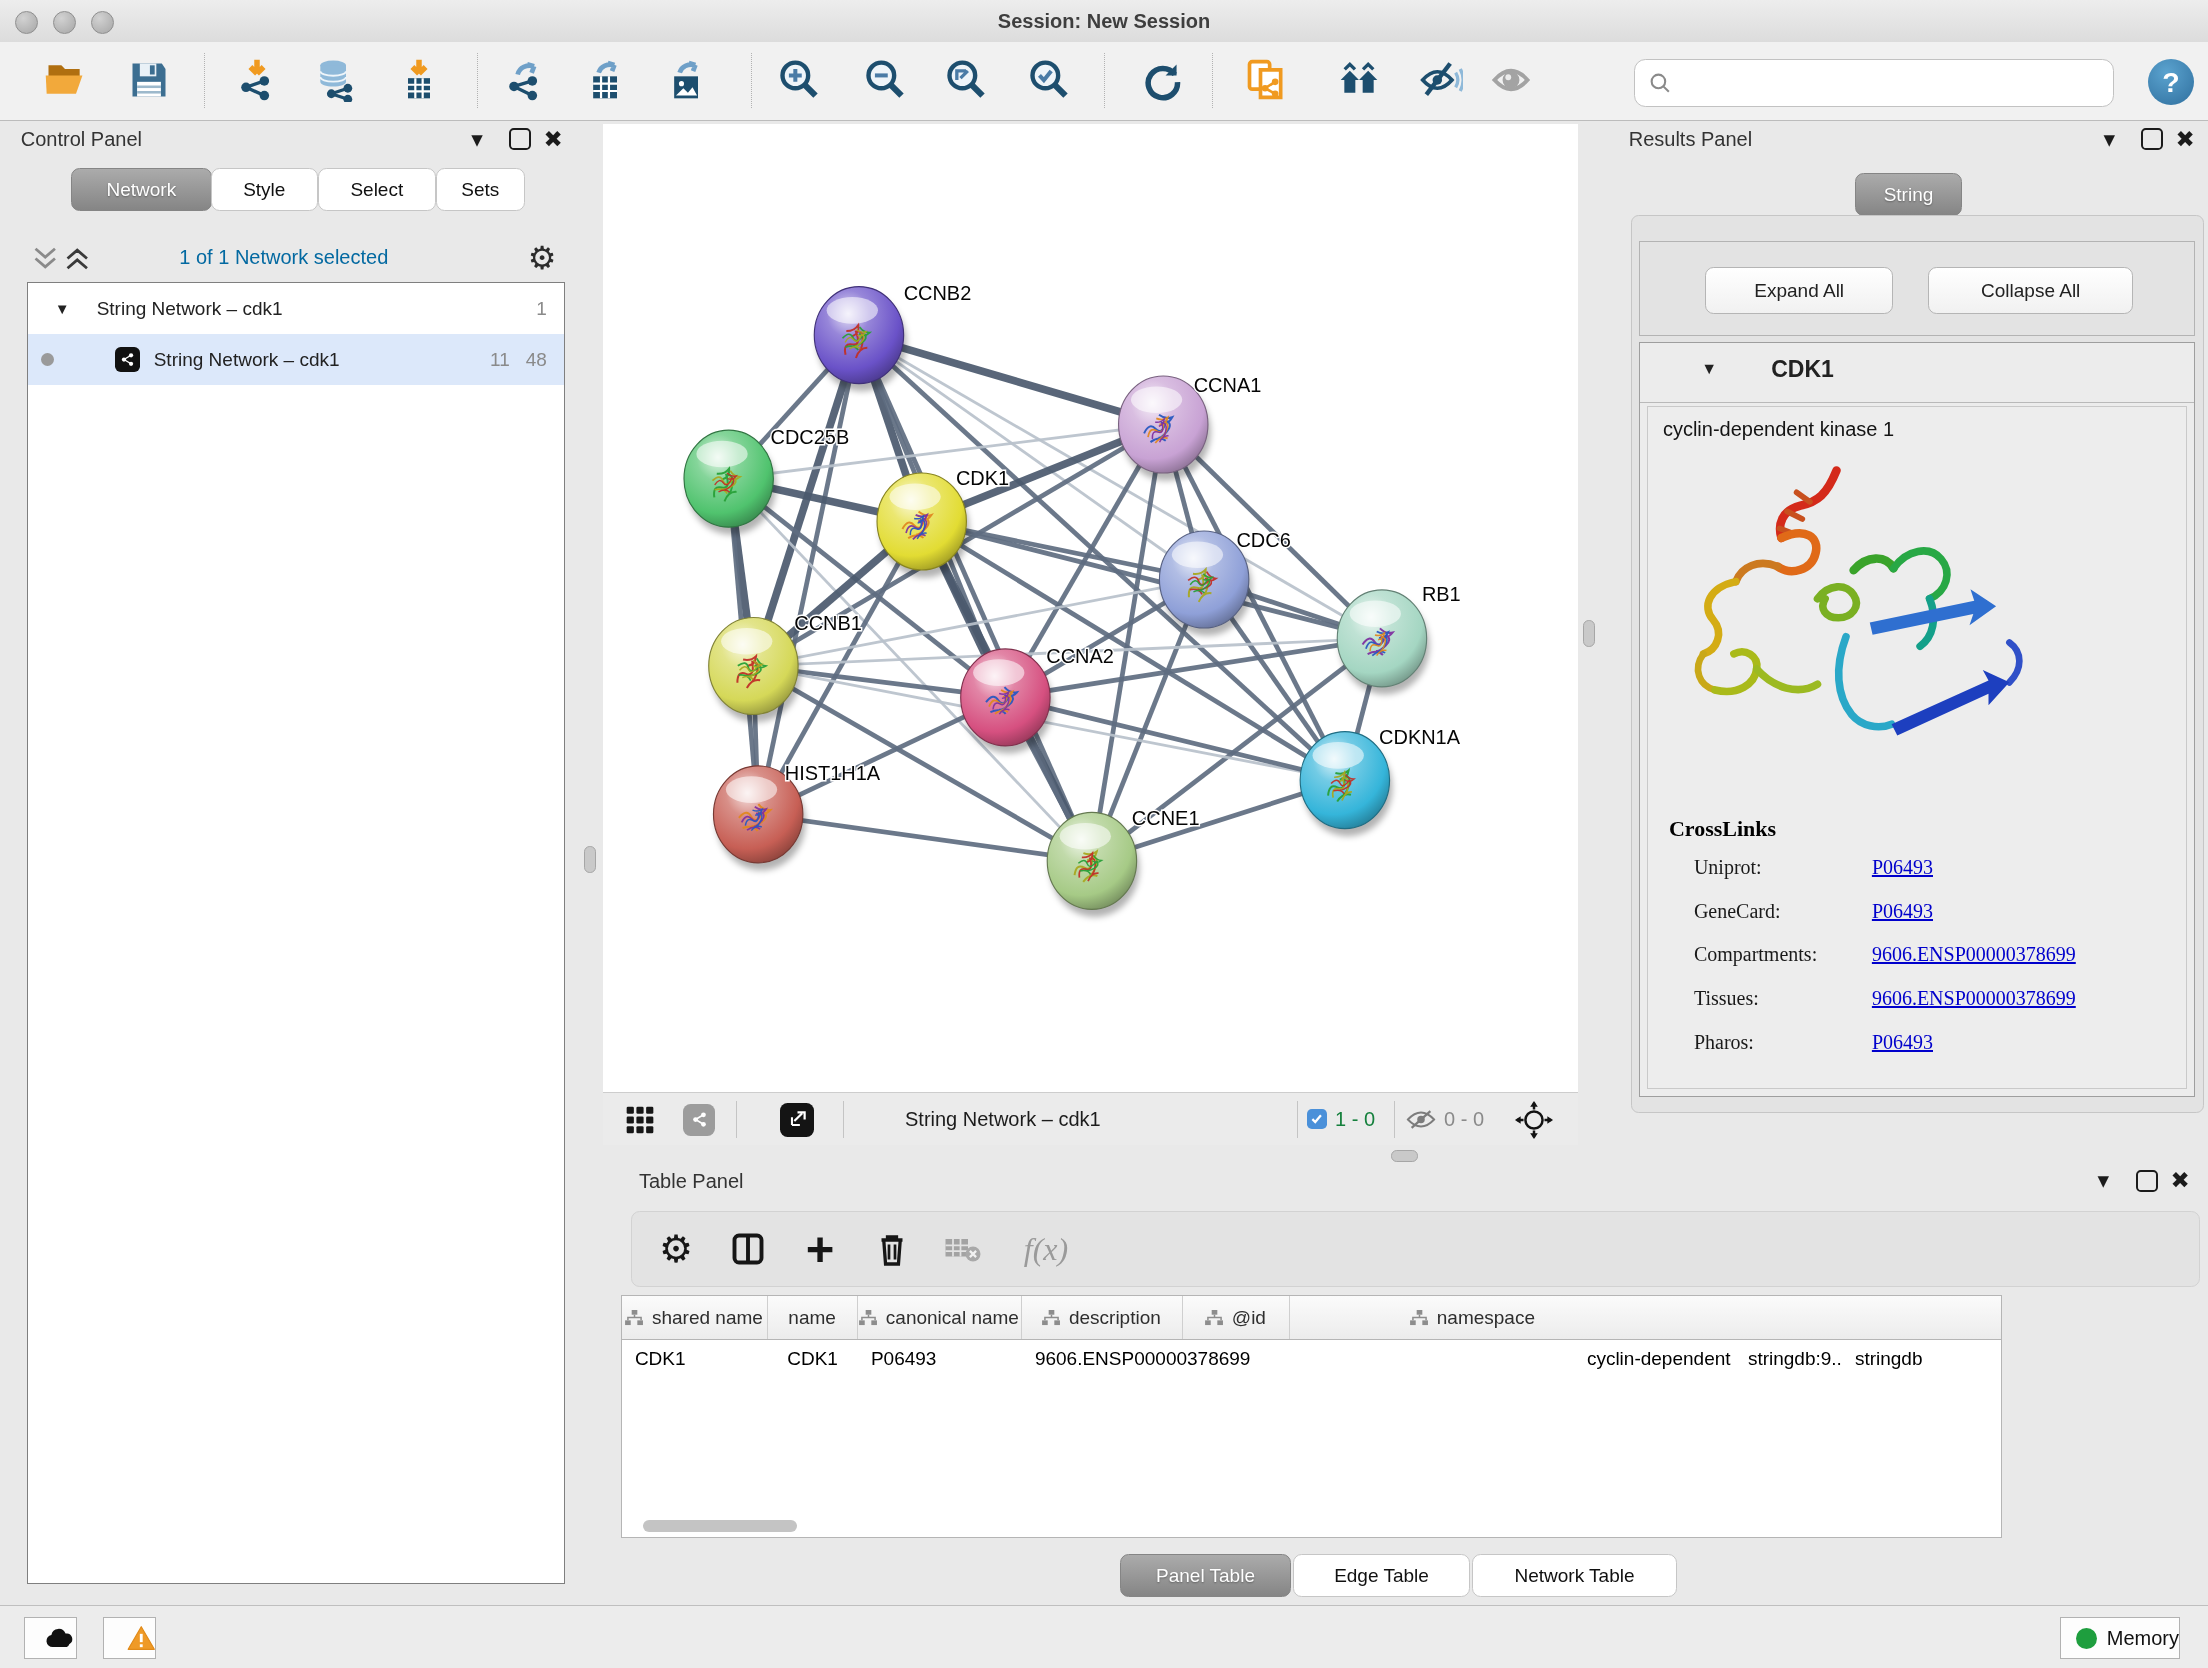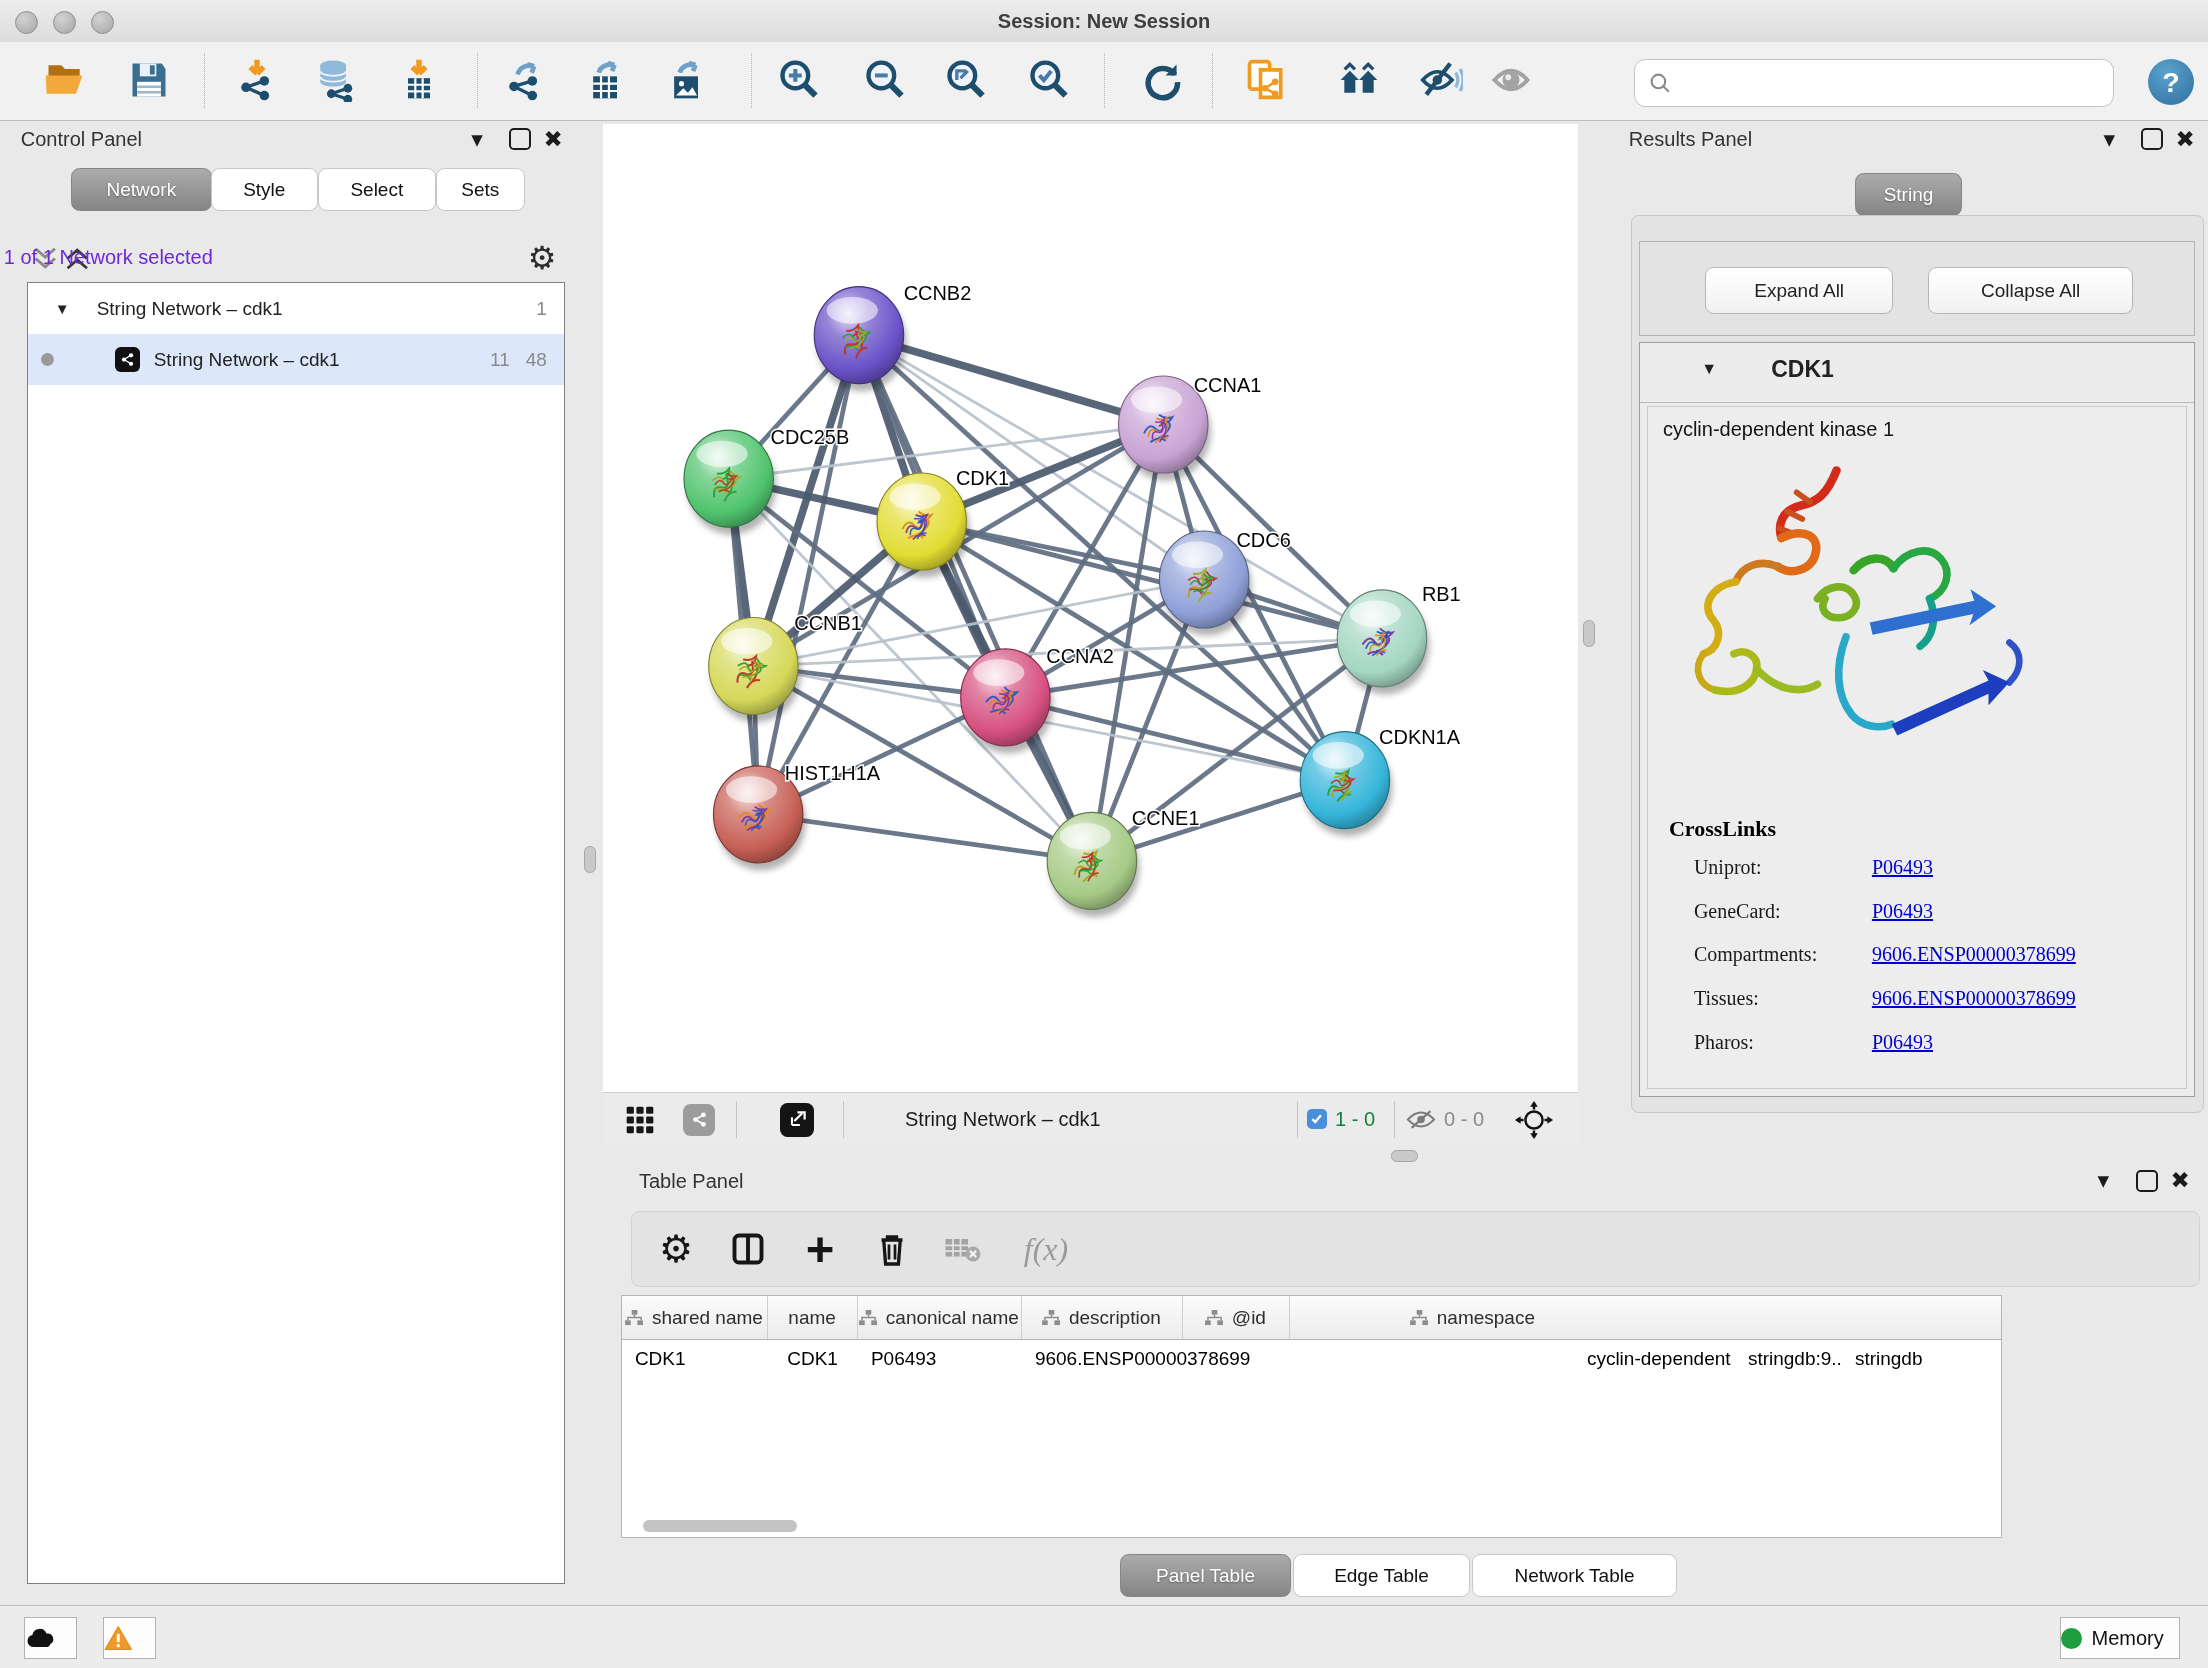--- a/index.html
+++ b/index.html
@@ -69,21 +69,21 @@
       border-right:1px solid #cfcfcf;box-sizing:border-box;overflow:hidden;white-space:nowrap;flex:none}
   .trow{display:flex;height:38px;border-bottom:1px solid #fff}
   .td{font-size:19px;color:#000;padding-left:13.3px;display:flex;align-items:center;box-sizing:border-box;
       overflow:hidden;white-space:nowrap;flex:none}
   .c0{width:146px}.c1{width:90px}.c2{width:164px}.c3{width:552px}.c4{width:161px}.c5{width:107px}.c6{width:366px;border-right:none}
   .td.c1{justify-content:center;padding-left:0}
   .hthumb{position:absolute;left:21px;top:224px;width:154px;height:12.4px;background:#c4c4c4;border-radius:6.7px}
   
   .statusbar{left:0;top:1605px;width:2208px;height:63px;background:#ececec;border-top:1px solid #bfbfbf}
   .sbtn{position:absolute;top:11.4px;height:40px;background:#fdfdfd;border:1.9px solid #b2b2b2;
-        display:flex;align-items:center;justify-content:flex-start}
+        display:flex;align-items:center;justify-content:flex-end}
   .memdot{width:21px;height:21px;border-radius:50%;margin-right:9.5px}
   .gear{font-size:28.5px;color:#2c2c2c;line-height:1}
 </style>
 </head>
 <body>
 
 <div class="abs titlebar">
   <div class="traffic" style="left:15px"></div>
   <div class="traffic" style="left:53px"></div>
   <div class="traffic" style="left:91px"></div>
@@ -255,21 +255,21 @@
   <div class="abs" style="left:27px;top:122px">
     <svg width="28.5" height="25" viewBox="0 0 20 18">
         <path d="M3 2l7 6 7-6M3 9l7 6 7-6" stroke="#8a8a8a" stroke-width="2" fill="none"></path>
       </svg>
   </div>
   <div class="abs" style="left:59px;top:122px">
     <svg width="28.5" height="25" viewBox="0 0 20 18">
         <path d="M3 16l7-6 7 6M3 9l7-6 7 6" stroke="#3a3a3a" stroke-width="2" fill="none"></path>
       </svg>
   </div>
-  <div class="abs" style="left:0;top:122px;width:560px;font-size:20px;color:#6d28d9">1 of 1 Network selected</div>
+  <div class="abs" style="left:0;top:122px;width:560px;text-align:center;font-size:20px;color:#0369a1">1 of 1 Network selected</div>
   <div class="abs gear" style="left:524px;top:118px;font-size:32px">⚙</div>
 
   <div class="listbox">
     <div class="lrow">
       <span style="margin-left:27px;font-size:15px">▼</span>
       <span style="margin-left:27px">String Network – cdk1</span>
       <span class="cnt" style="right:17px">1</span>
     </div>
     <div class="lrow" style="background:#dce8fa">
       <span style="margin-left:13.3px;width:13.3px;height:13.3px;border-radius:50%;background:#9a9a9a;display:inline-block"></span>

